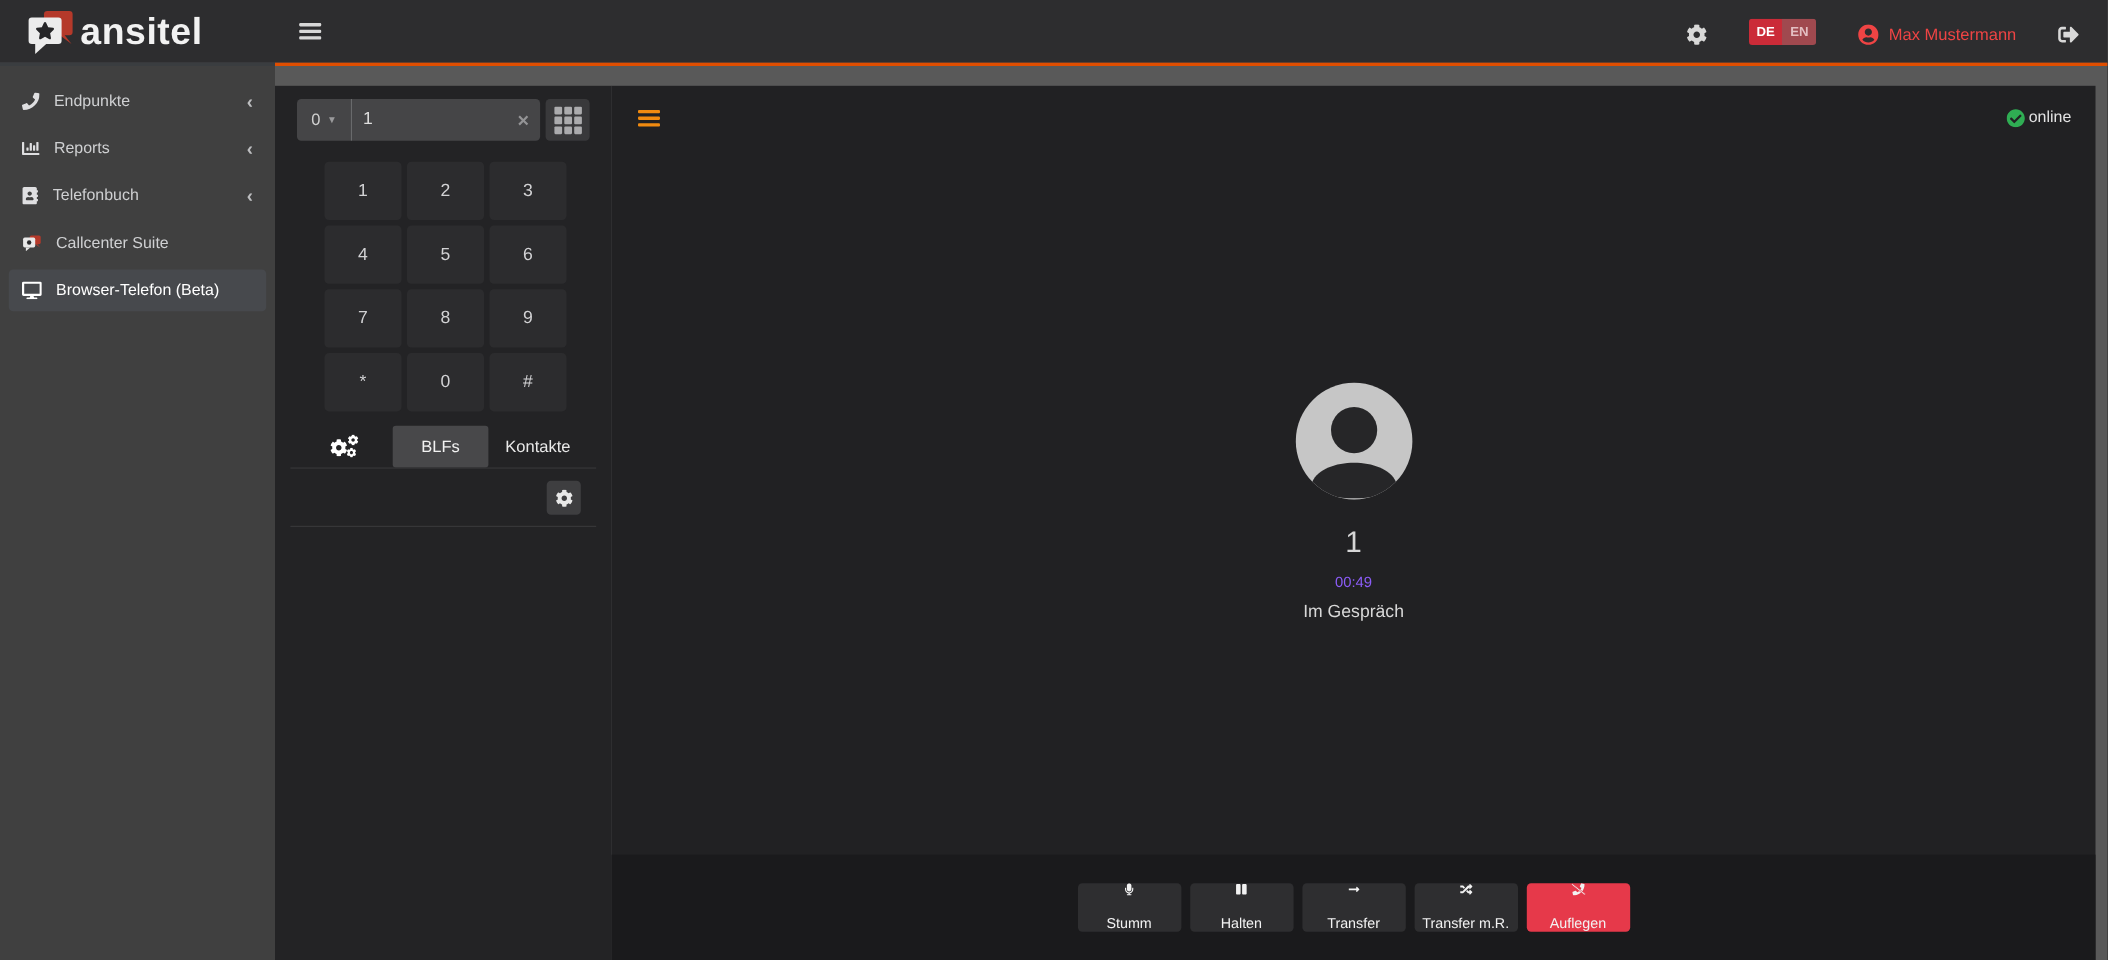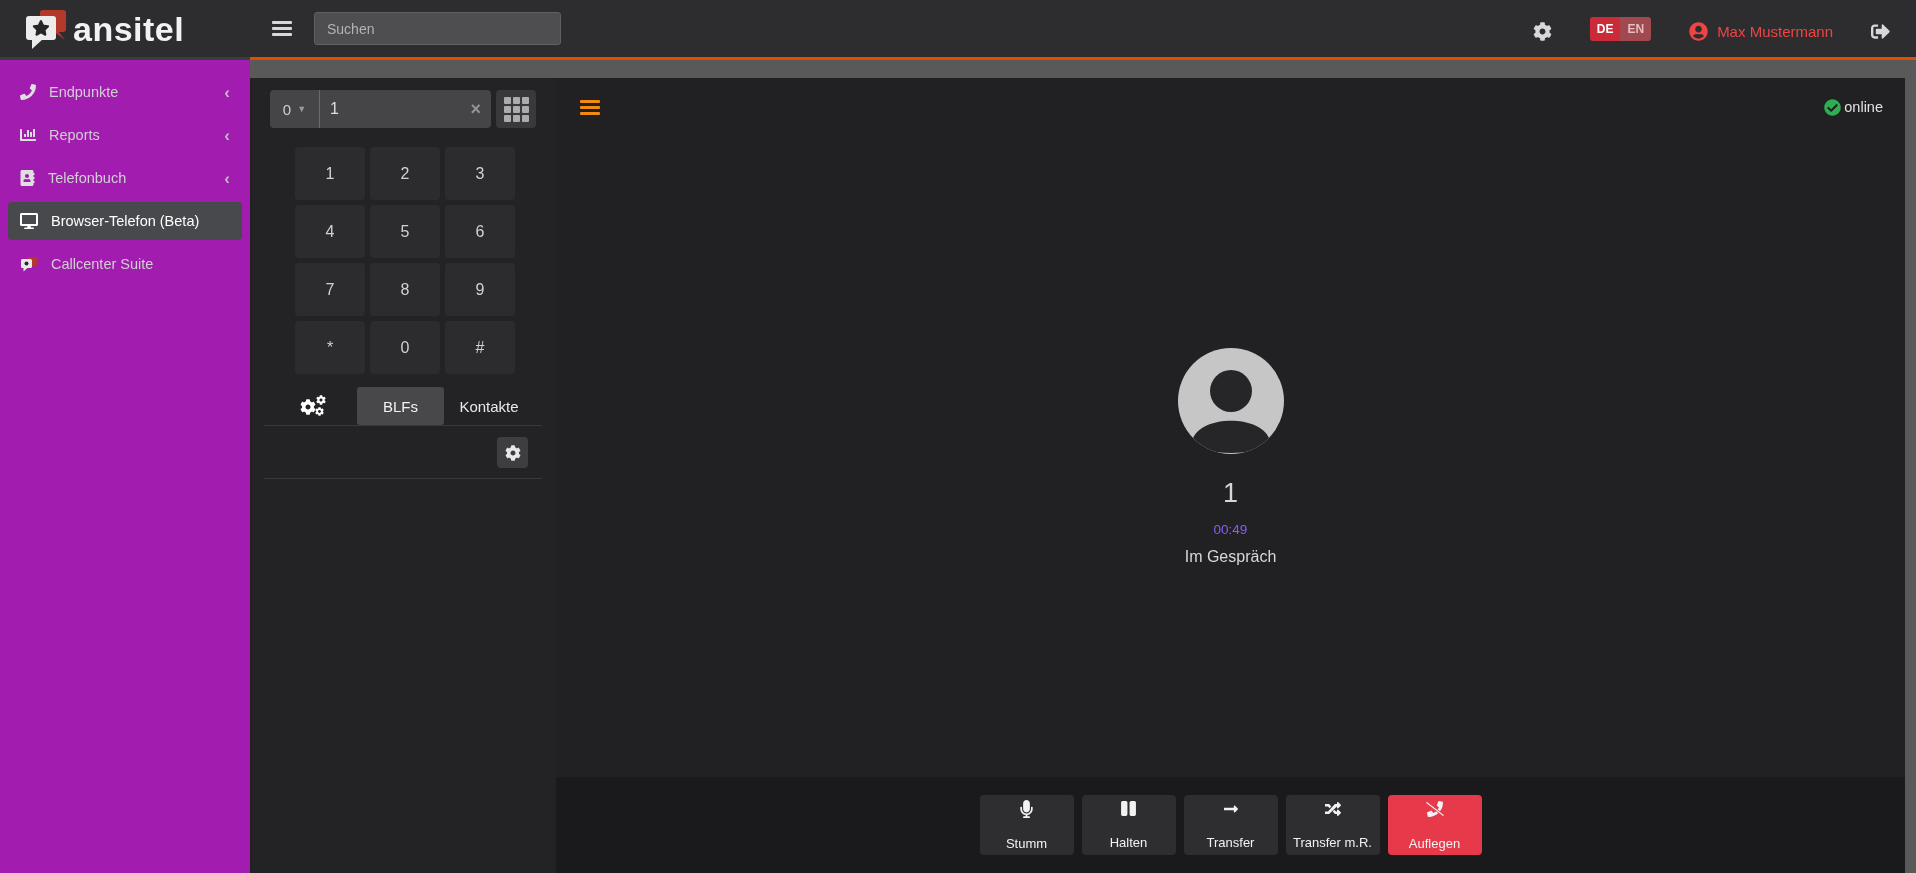--- a/index.html
+++ b/index.html
@@ -24,21 +24,21 @@
 
   
   .accent-line { height:3px; display:flex; }
   .accent-line .seg-left { width:250px; background:#3a3d40; }
   .accent-line .seg-right { flex:1; background:#e04e00; }
 
   
   .main-row { display:flex; height:813px; }
 
   
-  .sidebar { width:250px; flex:0 0 250px; background:#a21caf; padding-top:8px; }
+  .sidebar { width:250px; flex:0 0 250px; background:#404040; padding-top:8px; }
   .side-item { height:38px; margin:5px 8px; display:flex; align-items:center; gap:13px; padding:0 12px;
     border-radius:4px; color:#cfd0d2; font-size:14.5px; cursor:pointer; }
   .side-item svg { flex:0 0 auto; }
   .side-item .chev { margin-left:auto; color:#bdbec0; font-size:17px; font-weight:bold; line-height:1; }
   .side-item.active { background:#47494d; color:#fff; }
 
   
   .content { flex:1; display:flex; padding:18px 11px 0 0; }
 
   
@@ -79,21 +79,21 @@
   .call-header { height:58px; display:flex; align-items:center; padding:0 22px 0 24px; }
   .burger { width:20px; cursor:pointer; }
   .burger .bar { height:3px; background:#f08a10; border-radius:1px; margin:3px 0; }
   .online-status { margin-left:auto; display:flex; align-items:center; gap:3px; color:#e2e2e2; font-size:14.5px; }
   .call-body { flex:1; display:flex; flex-direction:column; align-items:center; justify-content:center; }
   .avatar { width:106px; height:106px; border-radius:50%; background:#c6c6c6; overflow:hidden; }
   .caller-number { margin-top:24px; color:#d6d6d6; font-size:27px; }
   .duration { margin-top:13px; color:#8b5cf6; font-size:13.5px; }
   .call-state { margin-top:11px; color:#d8d8d8; font-size:16px; }
   .call-footer { height:96px; background:#1a1a1c; display:flex; align-items:center; justify-content:center; gap:8px; }
-  .ctl { width:94px; height:60px; background:#2e2e30; border:none; border-radius:4px; color:#f2f2f2;
+  .ctl { width:94px; height:44px; background:#2e2e30; border:none; border-radius:4px; color:#f2f2f2;
     display:flex; flex-direction:column; align-items:center; justify-content:center; gap:18px; cursor:pointer; font-family:inherit; }
   .ctl .lbl { font-size:13px; }
   .ctl.danger { background:#e6394a; }
 </style>
 </head>
 <body>
 
 <header class="topbar">
   <div class="logo-area">
     <svg width="46" height="42" viewBox="0 0 46 42">
@@ -105,21 +105,20 @@
     </svg>
     <span class="logo-text">ansitel</span>
   </div>
 
   <div class="menu-toggle">
     <div class="bar"></div>
     <div class="bar"></div>
     <div class="bar"></div>
   </div>
 
-  <input class="search-input" placeholder="Suchen" style="">
 
   <div class="topbar-right">
     <span class="icon-btn">
       <svg width="19" height="19" viewBox="0 0 512 512" fill="currentColor">
           <path d="M487.4 315.7l-42.6-24.6c4.3-23.2 4.3-47 0-70.2l42.6-24.6c4.9-2.8 7.1-8.6 5.5-14-11.1-35.6-30-67.8-54.7-94.6-3.8-4.1-10-5.1-14.8-2.3L380.8 110c-17.9-15.4-38.5-27.3-60.8-35.1V25.8c0-5.6-3.9-10.5-9.4-11.7-36.7-8.2-74.3-7.8-109.2 0-5.5 1.2-9.4 6.1-9.4 11.7V75c-22.2 7.9-42.8 19.8-60.8 35.1L88.7 85.5c-4.9-2.8-11-1.9-14.8 2.3-24.7 26.7-43.6 58.9-54.7 94.6-1.7 5.4.6 11.2 5.5 14L67.3 221c-4.3 23.2-4.3 47 0 70.2l-42.6 24.6c-4.9 2.8-7.1 8.6-5.5 14 11.1 35.6 30 67.8 54.7 94.6 3.8 4.1 10 5.1 14.8 2.3l42.6-24.6c17.9 15.4 38.5 27.3 60.8 35.1v49.2c0 5.6 3.9 10.5 9.4 11.7 36.7 8.2 74.3 7.8 109.2 0 5.5-1.2 9.4-6.1 9.4-11.7v-49.2c22.2-7.9 42.8-19.8 60.8-35.1l42.6 24.6c4.9 2.8 11 1.9 14.8-2.3 24.7-26.7 43.6-58.9 54.7-94.6 1.5-5.5-.7-11.3-5.6-14.1zM256 336c-44.1 0-80-35.9-80-80s35.9-80 80-80 80 35.9 80 80-35.9 80-80 80z"></path>
         </svg>
     </span>
     <div class="lang-switch">
       <span class="lang-de">DE</span>
       <span class="lang-en">EN</span>
@@ -159,36 +158,36 @@
         </svg>
       <span>Reports</span>
       <span class="chev">‹</span>
     </div>
     <div class="side-item">
       <svg width="15" height="16" viewBox="0 0 448 512" fill="#dfdfe1">
           <path d="M436 160c6.6 0 12-5.4 12-12v-40c0-6.6-5.4-12-12-12h-20V48c0-26.5-21.5-48-48-48H48C21.5 0 0 21.5 0 48v416c0 26.5 21.5 48 48 48h320c26.5 0 48-21.5 48-48v-48h20c6.6 0 12-5.4 12-12v-40c0-6.6-5.4-12-12-12h-20v-64h20c6.6 0 12-5.4 12-12v-40c0-6.6-5.4-12-12-12h-20v-64h20zm-228-32c35.3 0 64 28.7 64 64s-28.7 64-64 64-64-28.7-64-64 28.7-64 64-64zm112 236.8c0 10.6-10 19.2-22.4 19.2H118.4C106 384 96 375.4 96 364.8v-19.2c0-31.8 30.1-57.6 67.2-57.6h5c12.3 5.1 25.7 8 39.8 8s27.6-2.9 39.8-8h5c37.1 0 67.2 25.8 67.2 57.6v19.2z"></path>
         </svg>
       <span>Telefonbuch</span>
       <span class="chev">‹</span>
-    </div>
-    <div class="side-item active">
-      <svg width="18" height="16" viewBox="0 0 576 512" fill="#ffffff">
-          <path d="M528 0H48C21.5 0 0 21.5 0 48v320c0 26.5 21.5 48 48 48h192l-16 48h-72c-13.3 0-24 10.7-24 24s10.7 24 24 24h272c13.3 0 24-10.7 24-24s-10.7-24-24-24h-72l-16-48h192c26.5 0 48-21.5 48-48V48c0-26.5-21.5-48-48-48zm-16 352H64V64h448v288z"></path>
-        </svg>
-      <span>Browser-Telefon (Beta)</span>
     </div>
     <div class="side-item">
       <svg width="18" height="16" viewBox="0 0 18 16">
         <rect x="7" y="1" width="10" height="8" rx="1.5" fill="#b5392a"></rect>
         <polygon points="14,9 16.5,12 12,9" fill="#b5392a"></polygon>
         <rect x="1" y="3" width="11" height="9" rx="1.5" fill="#e9e9e9"></rect>
         <polygon points="3.5,12 3.5,15.5 7.5,12" fill="#e9e9e9"></polygon>
         <circle cx="6.5" cy="7.5" r="2" fill="#2b2b2d"></circle>
       </svg>
       <span>Callcenter Suite</span>
+    </div>
+    <div class="side-item active">
+      <svg width="18" height="16" viewBox="0 0 576 512" fill="#ffffff">
+          <path d="M528 0H48C21.5 0 0 21.5 0 48v320c0 26.5 21.5 48 48 48h192l-16 48h-72c-13.3 0-24 10.7-24 24s10.7 24 24 24h272c13.3 0 24-10.7 24-24s-10.7-24-24-24h-72l-16-48h192c26.5 0 48-21.5 48-48V48c0-26.5-21.5-48-48-48zm-16 352H64V64h448v288z"></path>
+        </svg>
+      <span>Browser-Telefon (Beta)</span>
     </div>
   </nav>
 
   <div class="content">
 
     <section class="phone-panel">
       <div class="dial-row">
         <div class="input-group">
           <div class="prefix-select">
             <span>0</span>

